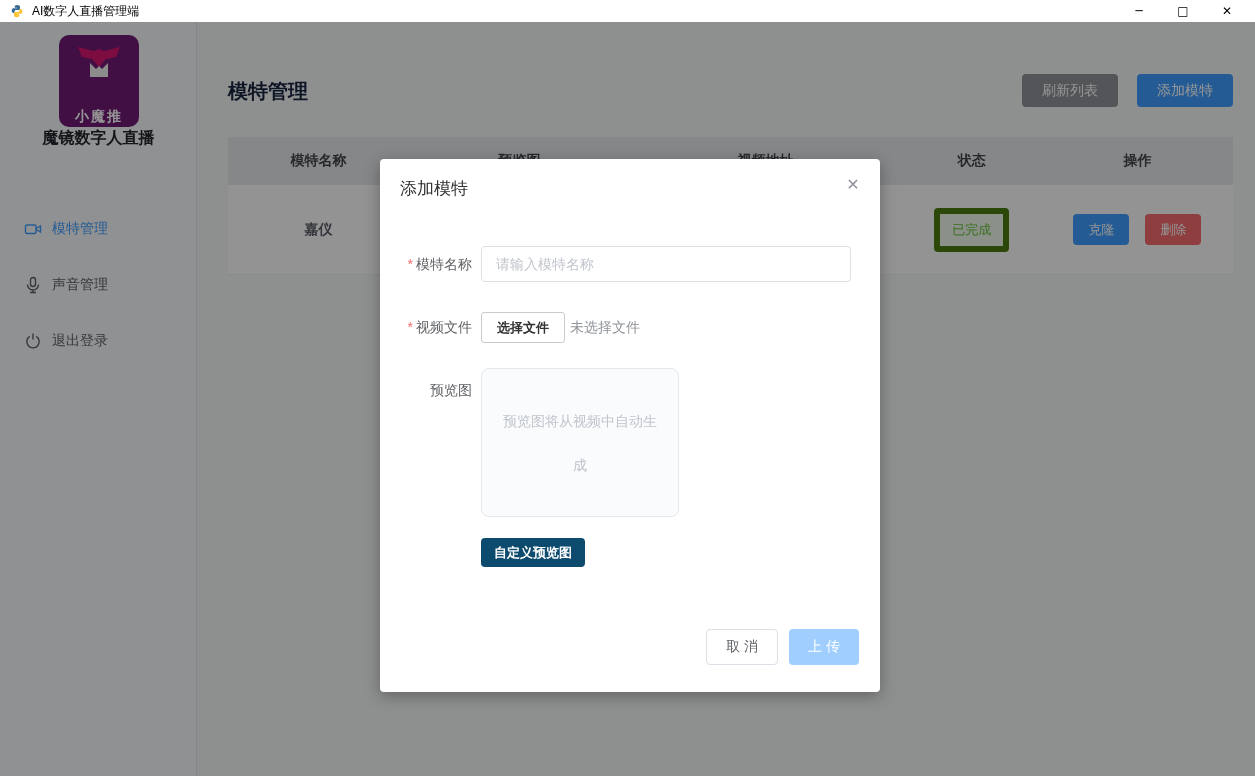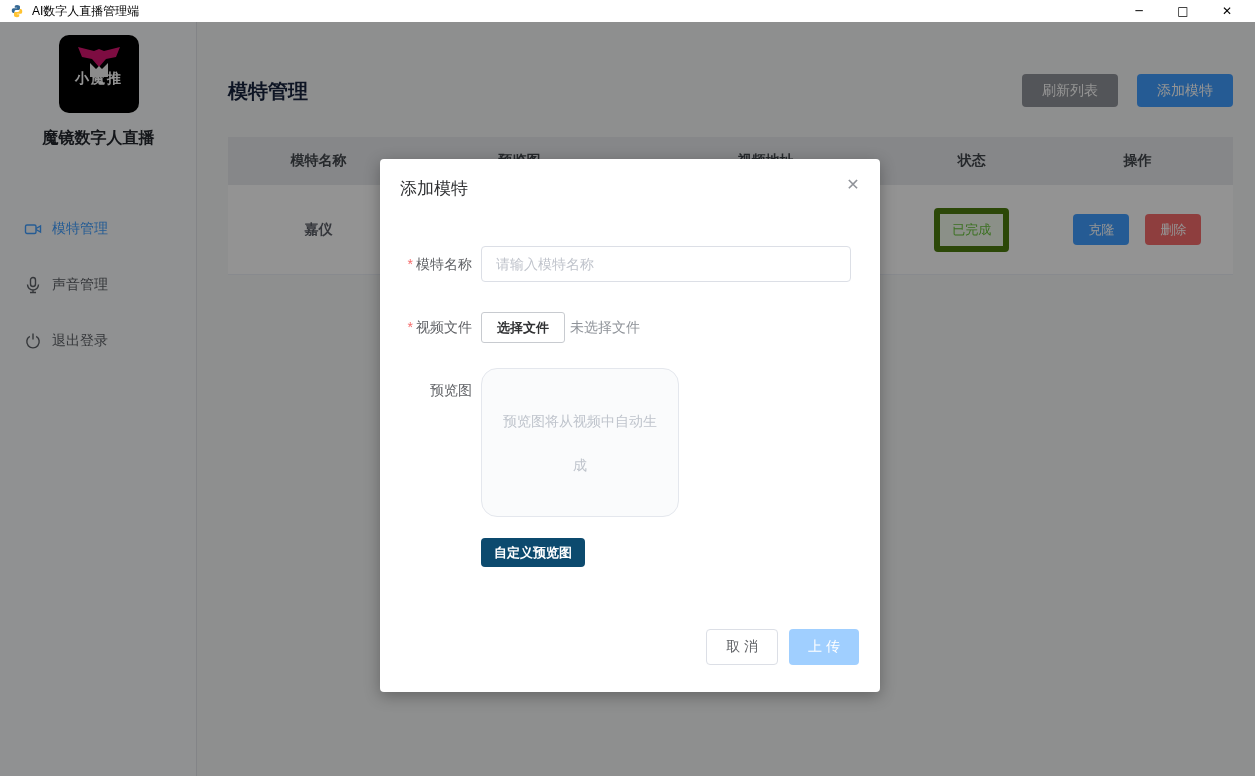--- a/index.html
+++ b/index.html
@@ -24,23 +24,23 @@
 
   
   .app { position:relative; height:754px; background:#f5f6f7; overflow:hidden; }
 
   
   .sidebar {
     position:absolute; left:0; top:0; bottom:0; width:197px;
     background:#f9fafb; border-right:1px solid #e2e4e8;
   }
   .logo-card {
-    position:absolute; left:59px; top:13px; width:80px; height:78px;
-    background:#000000; border-radius:10px; display:flex; flex-direction:column;
-    align-items:center; justify-content:flex-end; padding-bottom:25px;
+    position:absolute; left:59px; top:13px; width:80px; height:92px;
+    background:#701a75; border-radius:10px; display:flex; flex-direction:column;
+    align-items:center; justify-content:flex-end; padding-bottom:1px;
   }
   .logo-card svg { position:absolute; top:10px; left:50%; transform:translateX(-50%); }
   .logo-text { color:#fff; font-size:14px; font-weight:bold; letter-spacing:2px; }
   .brand {
     position:absolute; top:106px; left:0; width:197px; text-align:center;
     font-size:16px; font-weight:bold; color:#23272e;
   }
   .nav { position:absolute; top:188px; left:0; right:0; }
   .nav-item {
     height:38px; margin-bottom:18px; display:flex; align-items:center;
@@ -117,21 +117,21 @@
   .name-input::placeholder { color:#c0c4cc; }
   .file-btn {
     position:absolute; left:101px; top:0; height:31px; padding:0 15px;
     background:#fff; border:1px solid #c8cbd0; border-radius:3px;
     font-size:13px; font-weight:bold; color:#303133; cursor:pointer;
     font-family:"Liberation Sans","DejaVu Sans",sans-serif;
   }
   .file-status { position:absolute; left:190px; top:7px; color:#8f9399; font-size:14px; }
   .preview-box {
     position:absolute; left:101px; top:0; width:198px; height:149px;
-    background:#fafbfc; border:1px solid #e4e7ed; border-radius:16px;
+    background:#fafbfc; border:1px solid #e4e7ed; border-radius:8px;
     display:flex; align-items:center; justify-content:center; text-align:center;
   }
   .preview-box span {
     display:block; width:164px; color:#bfc4cc; font-size:14px; line-height:44px;
   }
   .custom-preview-btn {
     position:absolute; left:101px; top:0; height:29px; padding:0 13px;
     background:#0c4a6e; color:#fff; border:none; border-radius:4px;
     font-size:13px; font-weight:bold; cursor:pointer;
     font-family:"Liberation Sans","DejaVu Sans",sans-serif;

